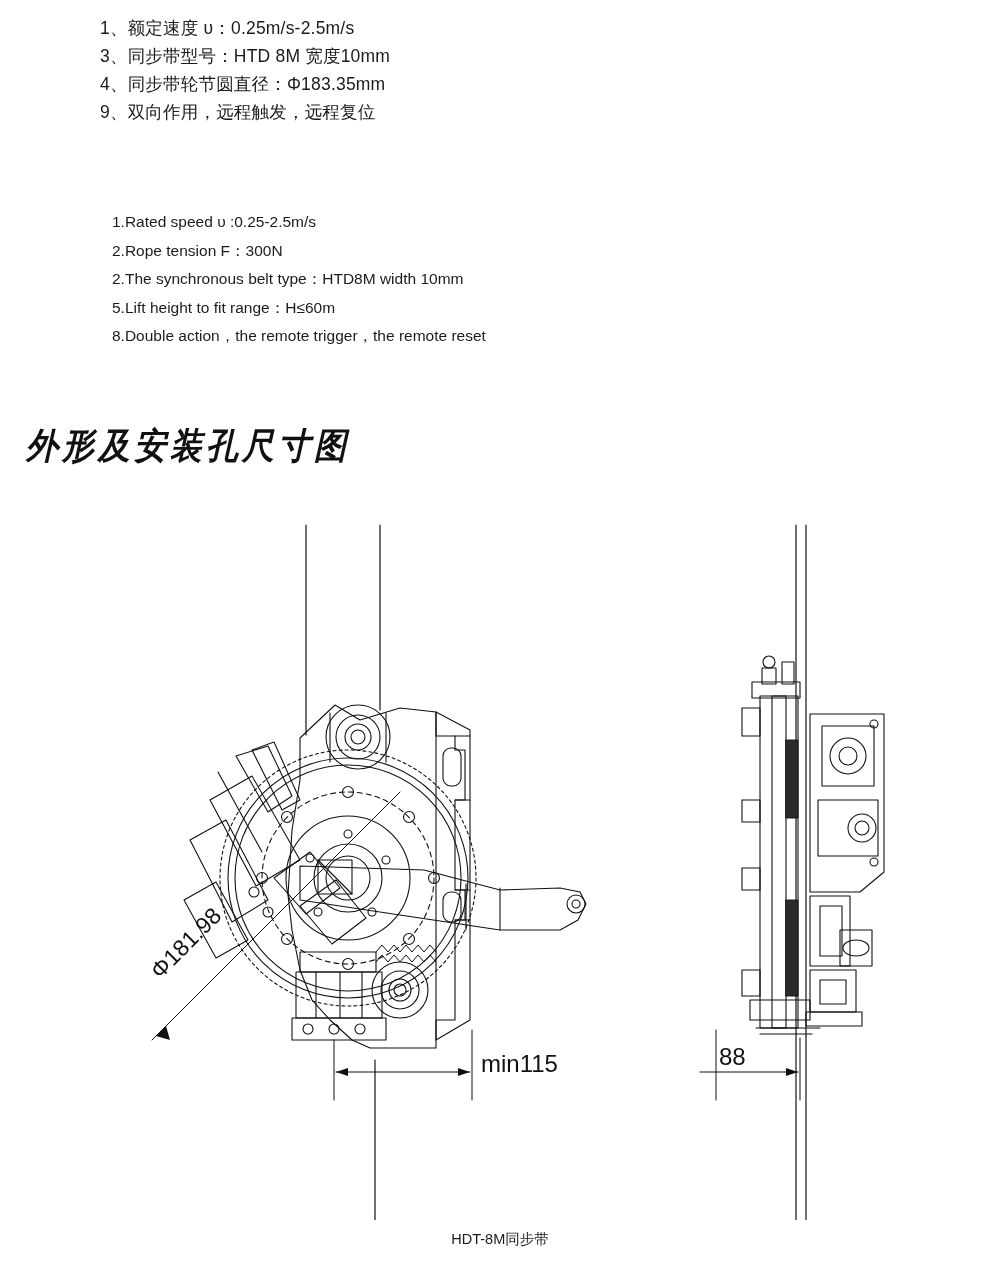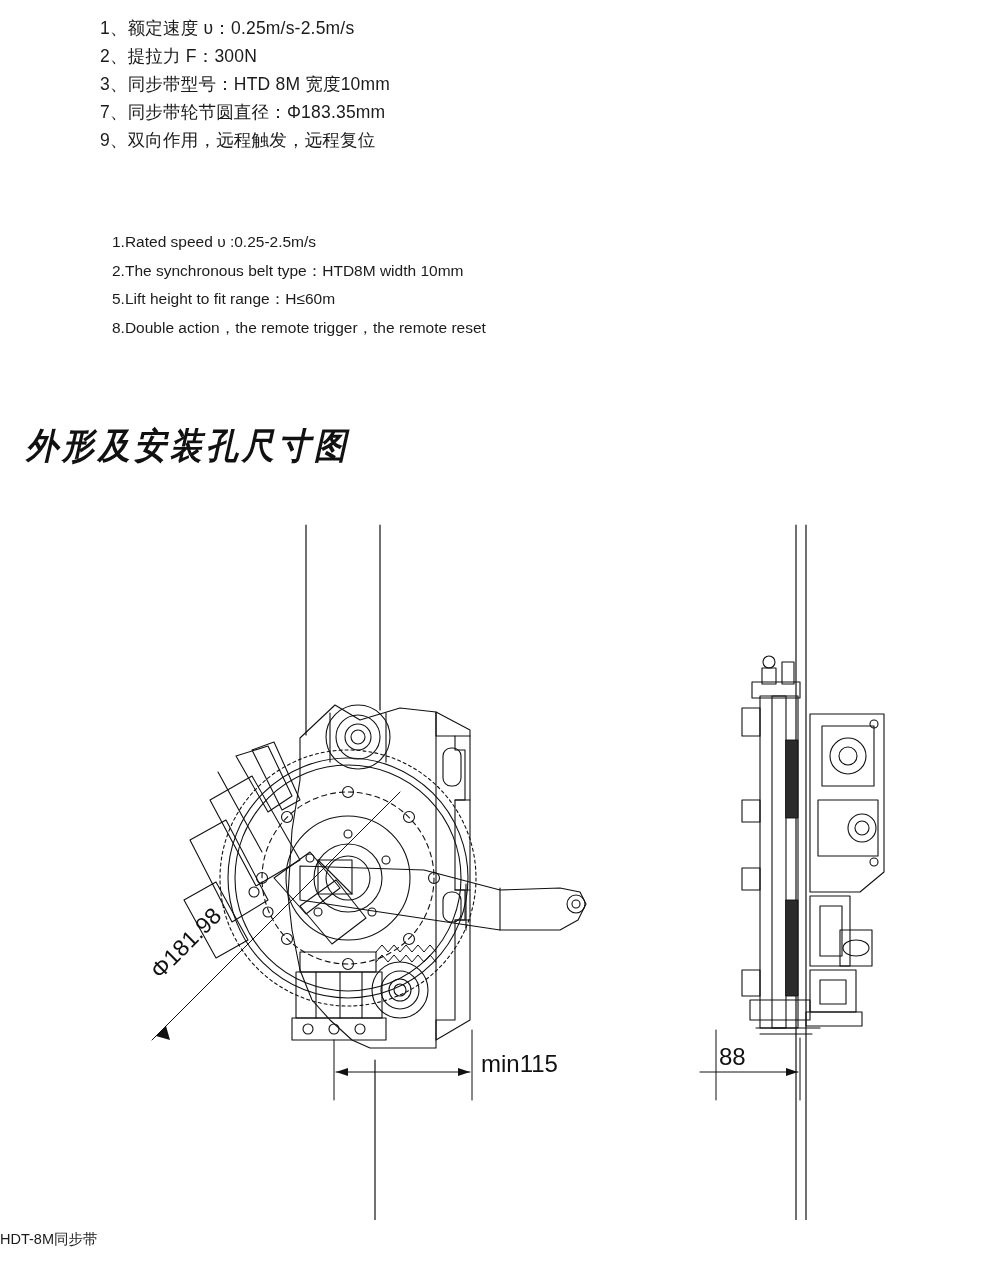--- a/index.html
+++ b/index.html
@@ -35,21 +35,20 @@
     white-space: nowrap;
     letter-spacing: 0.2px;
   }
 
   
   .spec-en {
     position: absolute;
     left: 112px;
     top: 208px;
     width: 800px;
-    margin-top: 20px;
   }
   .spec-en .line {
     font-size: 15.5px;
     line-height: 28.5px;
     color: #1b1b1b;
     white-space: nowrap;
   }
 
   
   .section-heading {
@@ -77,44 +76,45 @@
   .drawing svg {
     display: block;
   }
 
   
   .caption {
     position: absolute;
     left: 0;
     top: 1230px;
     width: 1000px;
+    text-align: center;
     font-size: 14.5px;
     color: #1b1b1b;
   }
 
   .dim-label {
     font-family: "Liberation Sans", sans-serif;
     fill: #111;
   }
 </style>
 </head>
 <body>
 
 <div class="page">
 
   <div class="spec-cn">
     <div class="line">1、额定速度 υ：0.25m/s-2.5m/s</div>
-    <div class="line">2、提拉力 F：300N</div>
     <div class="line">3、同步带型号：HTD 8M 宽度10mm</div>
-    <div class="line">7、同步带轮节圆直径：Φ183.35mm</div>
+    <div class="line">4、同步带轮节圆直径：Φ183.35mm</div>
     <div class="line">9、双向作用，远程触发，远程复位</div>
   </div>
 
   <div class="spec-en">
     <div class="line">1.Rated speed υ :0.25-2.5m/s</div>
+    <div class="line">2.Rope tension F：300N</div>
     <div class="line">2.The synchronous belt type：HTD8M  width 10mm</div>
     <div class="line">5.Lift height to fit range：H≤60m</div>
     <div class="line">8.Double action，the remote trigger，the remote reset</div>
   </div>
 
   <div class="section-heading">外形及安装孔尺寸图</div>
 
   <div class="drawing">
     <svg width="1000" height="720" viewBox="0 0 1000 720" xmlns="http://www.w3.org/2000/svg">
 

